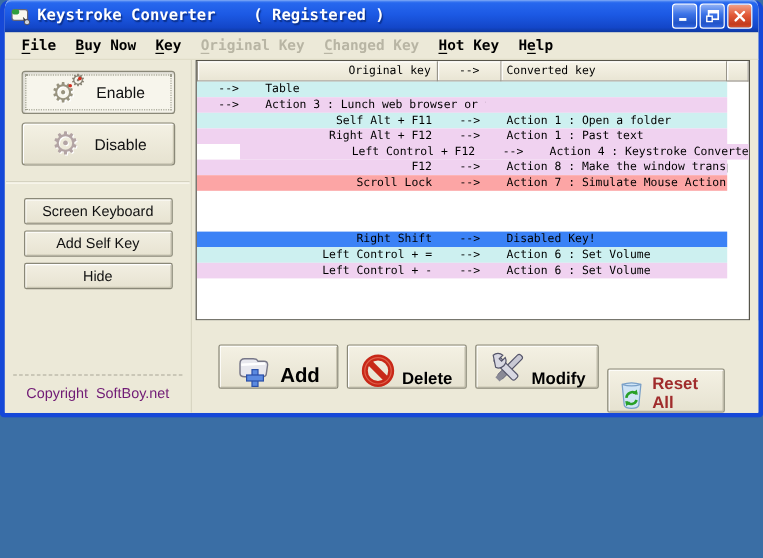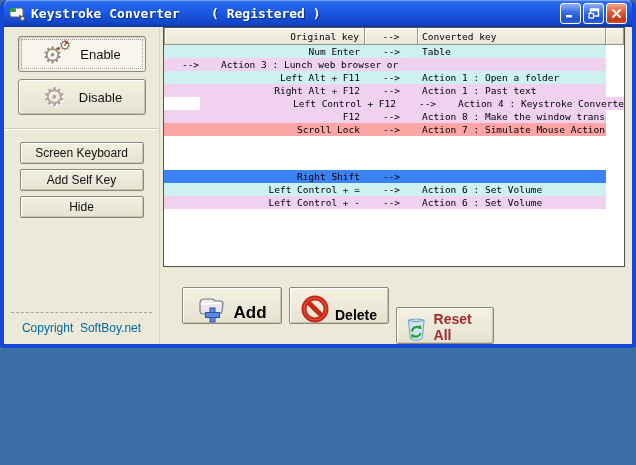--- a/index.html
+++ b/index.html
@@ -53,21 +53,21 @@
              right:4px; top:2px; }
   .red-dot2 { position:absolute; width:3px; height:3px; background:#d03020; border-radius:50%;
              right:12px; top:8px; }
   .separator { border-top:1px solid #cfccba; border-bottom:1px solid #fdfcf5; margin:6px 1px 12px 1px; }
   .small-btn { margin:0 auto 5px auto; width:124px; height:22px;
                background:linear-gradient(180deg,#f2efe2,#e7e3d1); border:1px solid #8a8878;
                border-radius:2px; box-shadow:inset 1px 1px 0 #fff, inset -1px -1px 0 #c9c5b2;
                display:flex; align-items:center; justify-content:center; font-size:12px; color:#111; }
   .side-spacer { flex:1; }
   .dashed-sep { border-top:1px dashed #a8a595; margin:0 7px 8px 7px; }
-  .copyright { text-align:center; font-size:12px; color:#0369a1; margin-bottom:9px; white-space:pre; }
+  .copyright { text-align:center; font-size:12px; color:#701a75; margin-bottom:9px; white-space:pre; }
 
   
   .rpanel { flex:1; display:flex; flex-direction:column; min-width:0; }
   .list-title { flex:0 0 19px; text-align:center; font-family:"DejaVu Sans Mono",monospace;
                 font-size:12px; color:#000; padding-top:3px; white-space:pre; }
   .listbox { flex:1; margin:0 7px 0 3px; border:1px solid #56544a; background:#fff;
              display:flex; flex-direction:column; min-height:0; overflow:hidden; }
   .lheader { display:flex; flex:0 0 17px; font-family:"DejaVu Sans Mono",monospace; font-size:9.5px; }
   .hcell { background:linear-gradient(180deg,#f7f4e8,#e9e5d4); border:1px solid #98948a;
            border-top:none; box-shadow:inset 1px 1px 0 #fff; display:flex; align-items:center; }
@@ -122,20 +122,29 @@
         </svg>
       </div>
       <div class="winbtn close">
         <svg width="11" height="11" viewBox="0 0 11 11">
           <path d="M2 2 L9 9 M9 2 L2 9" stroke="#fff" stroke-width="2" stroke-linecap="round"></path>
         </svg>
       </div>
     </div>
   </div>
 
+  <div class="menubar">
+      <div class="menu-item"><u>F</u>ile</div>
+      <div class="menu-item"><u>B</u>uy Now</div>
+      <div class="menu-item"><u>K</u>ey</div>
+      <div class="menu-item disabled"><u>O</u>riginal Key</div>
+      <div class="menu-item disabled"><u>C</u>hanged Key</div>
+      <div class="menu-item"><u>H</u>ot Key</div>
+      <div class="menu-item">H<u>e</u>lp</div>
+    </div>
 
   <div class="client">
 
     <div class="sidebar">
       <div class="side-btn pressed">
         <span class="gear-wrap">
           <span class="gear big">⚙</span>
           <span class="gear small">⚙</span>
           <span class="red-dot"></span>
           <span class="red-dot2"></span>
@@ -166,28 +175,28 @@
     <div class="rpanel">
 
       <div class="listbox">
         <div class="lheader">
           <div class="hcell c1">Original key</div>
           <div class="hcell c2">--&gt;</div>
           <div class="hcell c3">Converted key</div>
           <div class="hcell stub"></div>
         </div>
         <div class="rows">
-            <div class="lrow" style="background: rgb(205, 240, 240);"><div class="cell c1">Num Enter</div><div class="cell c2">--&gt;</div><div class="cell c3">Table</div></div>
+            <div class="lrow" style="background: rgb(205, 240, 240);"><div class="cell c2">--&gt;</div><div class="cell c3">Table</div></div>
             <div class="lrow" style="background: rgb(240, 210, 240);"><div class="cell c2">--&gt;</div><div class="cell c3">Action 3 : Lunch web browser or file</div></div>
-            <div class="lrow" style="background: rgb(205, 240, 240);"><div class="cell c1">Left Alt + F11</div><div class="cell c2">--&gt;</div><div class="cell c3">Action 1 : Open a folder</div></div>
+            <div class="lrow" style="background: rgb(205, 240, 240);"><div class="cell c1">Self Alt + F11</div><div class="cell c2">--&gt;</div><div class="cell c3">Action 1 : Open a folder</div></div>
             <div class="lrow" style="background: rgb(240, 210, 240);"><div class="cell c1">Right Alt + F12</div><div class="cell c2">--&gt;</div><div class="cell c3">Action 1 : Past text</div></div>
             <div class="lrow" style="background: rgb(240, 210, 240); margin-left: 36px;"><div class="cell c1">Left Control + F12</div><div class="cell c2">--&gt;</div><div class="cell c3">Action 4 : Keystroke Converter ope...</div></div>
             <div class="lrow" style="background: rgb(240, 210, 240);"><div class="cell c1">F12</div><div class="cell c2">--&gt;</div><div class="cell c3">Action 8 : Make the window transpa...</div></div>
             <div class="lrow" style="background: #fca5a5;"><div class="cell c1">Scroll Lock</div><div class="cell c2">--&gt;</div><div class="cell c3">Action 7 : Simulate Mouse Action</div></div>
-            <div class="lrow" style="background: #3b82f6; margin-top: 34px;"><div class="cell c1">Right Shift</div><div class="cell c2">--&gt;</div></div>
+            <div class="lrow" style="background: #3b82f6; margin-top: 34px;"><div class="cell c1">Right Shift</div><div class="cell c2">--&gt;</div><div class="cell c3">Disabled Key!</div></div>
             <div class="lrow" style="background: rgb(205, 240, 240);"><div class="cell c1">Left Control + =</div><div class="cell c2">--&gt;</div><div class="cell c3">Action 6 : Set Volume</div></div>
             <div class="lrow" style="background: rgb(240, 210, 240);"><div class="cell c1">Left Control + -</div><div class="cell c2">--&gt;</div><div class="cell c3">Action 6 : Set Volume</div></div>
           </div>
       </div>
 
       <div class="actionbar">
         <div class="act-btn add">
           <svg width="30" height="28" viewBox="0 0 30 28">
             <path d="M3 8 Q3 4 7 4 L14 4 Q17 4 18 6 L23 6 Q26 6 26 9 L25 16 Q25 19 21 19 L7 19 Q3 19 3 16 Z" fill="#e8e8ee" stroke="#777788" stroke-width="1.2"></path>
             <path d="M4 9 L24 8" stroke="#fff" stroke-width="2"></path>
@@ -197,20 +206,29 @@
           <span class="lbl">Add</span>
         </div>
         <div class="act-btn del">
           <svg width="28" height="28" viewBox="0 0 28 28">
             <circle cx="14" cy="14" r="11" fill="none" stroke="#c82818" stroke-width="5"></circle>
             <line x1="6.5" y1="6.5" x2="21.5" y2="21.5" stroke="#c82818" stroke-width="5"></line>
             <circle cx="14" cy="14" r="11" fill="none" stroke="#e87860" stroke-width="1" opacity="0.7"></circle>
           </svg>
           <span class="lbl">Delete</span>
         </div>
+        <div class="act-btn mod">
+          <svg width="30" height="30" viewBox="0 0 30 30">
+            <rect x="13" y="-2" width="5" height="26" rx="2" transform="rotate(45 15 15)" fill="#c9c9d4" stroke="#55556a" stroke-width="1"></rect>
+            <rect x="13" y="16" width="5" height="10" transform="rotate(45 15 15)" fill="#8a8a96"></rect>
+            <rect x="12.5" y="2" width="6" height="24" rx="2" transform="rotate(-45 15 15)" fill="#d8d8e2" stroke="#55556a" stroke-width="1"></rect>
+            <path d="M3 3 a6 6 0 0 1 8 0 l-3 3 l2 2 l3 -3 a6 6 0 0 1 -8 8 Z" transform="translate(1,0)" fill="#d8d8e2" stroke="#55556a" stroke-width="1"></path>
+          </svg>
+          <span class="lbl">Modify</span>
+        </div>
         <div class="act-btn reset">
           <svg width="26" height="28" viewBox="0 0 26 28">
             <path d="M4 4 Q13 1 22 4 L20 24 Q19 27 13 27 Q7 27 6 24 Z" fill="#cfe4f5" stroke="#7aa0c8" stroke-width="1.2"></path>
             <path d="M4 4 Q13 7 22 4" fill="none" stroke="#7aa0c8" stroke-width="1.2"></path>
             <path d="M8 17 a6 6 0 0 1 10 -4 M18 19 a6 6 0 0 1 -10 2" fill="none" stroke="#28a028" stroke-width="2.4"></path>
             <path d="M18 9 L19 14 L14 13 Z" fill="#28a028"></path>
             <path d="M8 25 L7 20 L12 21 Z" fill="#28a028"></path>
           </svg>
           <span class="lbl">Reset All</span>
         </div>

